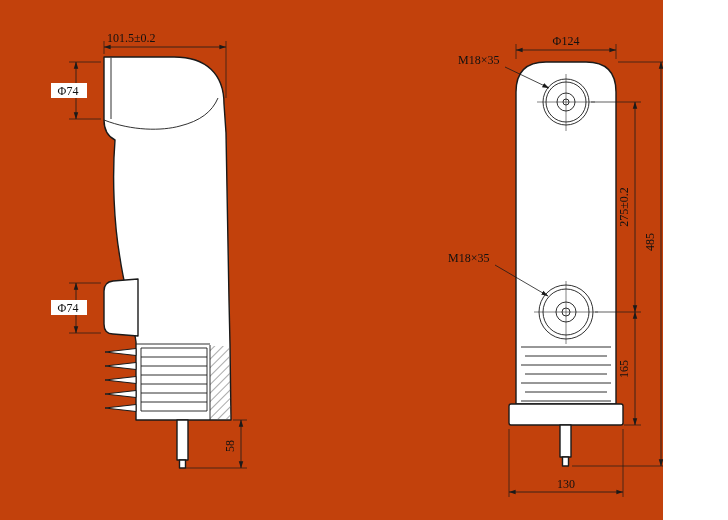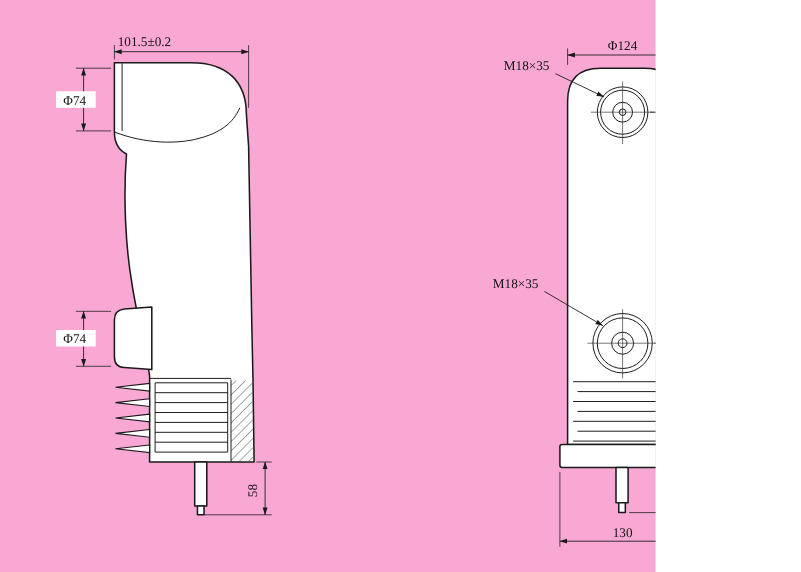--- a/index.html
+++ b/index.html
@@ -1,16 +1,16 @@
 <!DOCTYPE html>
 <html><head>
 <meta charset="utf-8">
 <style>
   html,body{margin:0;padding:0;background:#ffffff;}
-  .sheet{position:relative;width:596px;height:520px;background:#f9a8d4;overflow:hidden;
+  .sheet{position:relative;width:663px;height:520px;background:#c2410c;overflow:hidden;
          font-family:"Liberation Serif",serif;}
   svg{display:block;}
   .dim-text{font-family:"Liberation Serif",serif;font-size:12px;fill:#111;}
   .outline{fill:#ffffff;stroke:#1a1a1a;stroke-width:1.4;stroke-linejoin:round;}
   .detail{fill:none;stroke:#1a1a1a;stroke-width:0.9;}
   .dimline{stroke:#1a1a1a;stroke-width:0.8;fill:none;}
   .ext{stroke:#1a1a1a;stroke-width:0.7;}
   .center{stroke:#1a1a1a;stroke-width:0.55;}
   .spike{fill:#ffffff;stroke:#1a1a1a;stroke-width:1;}
 </style>

